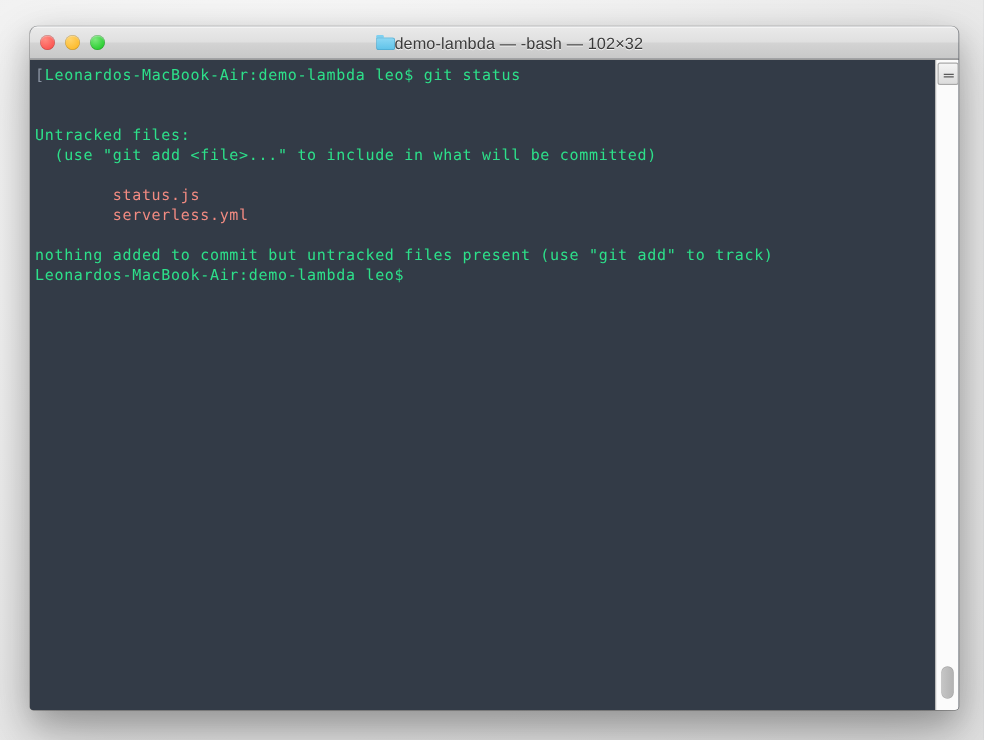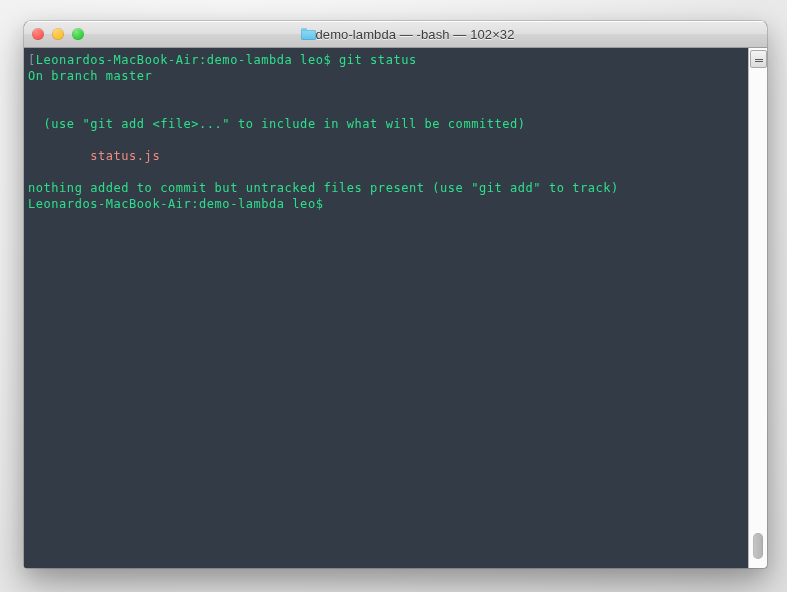--- a/index.html
+++ b/index.html
@@ -183,26 +183,27 @@
         <span class="tab"></span>
         <span class="body"></span>
       </span>
       <span>demo-lambda — -bash — 102×32</span>
     </div>
   </div>
 
   <div id="terminal-body">
     <div id="screen">
         <div class="term-line"><span class="bracket">[</span><span>Leonardos-MacBook-Air:demo-lambda leo$ git status</span></div>
-        <div class="term-line"><span>On branch master</span></div>
-        <div class="term-line blank"><span> </span></div>
-        <div class="term-line blank"><span> </span></div>
+        <div class="term-line blank"><span> </span></div>
+        <div class="term-line blank"><span> </span></div>
+        <div class="term-line"><span>Untracked files:</span></div>
         <div class="term-line"><span>  (use "git add &lt;file&gt;..." to include in what will be committed)</span></div>
         <div class="term-line blank"><span> </span></div>
         <div class="term-line untracked"><span>        status.js</span></div>
+        <div class="term-line untracked"><span>        serverless.yml</span></div>
         <div class="term-line blank"><span> </span></div>
         <div class="term-line"><span>nothing added to commit but untracked files present (use "git add" to track)</span></div>
         <div class="term-line"><span>Leonardos-MacBook-Air:demo-lambda leo$</span></div>
       </div>
 
     <div id="scrollbar">
       <div id="split-button">
         <span class="bar"></span>
       </div>
       <div id="scroll-thumb"></div>

